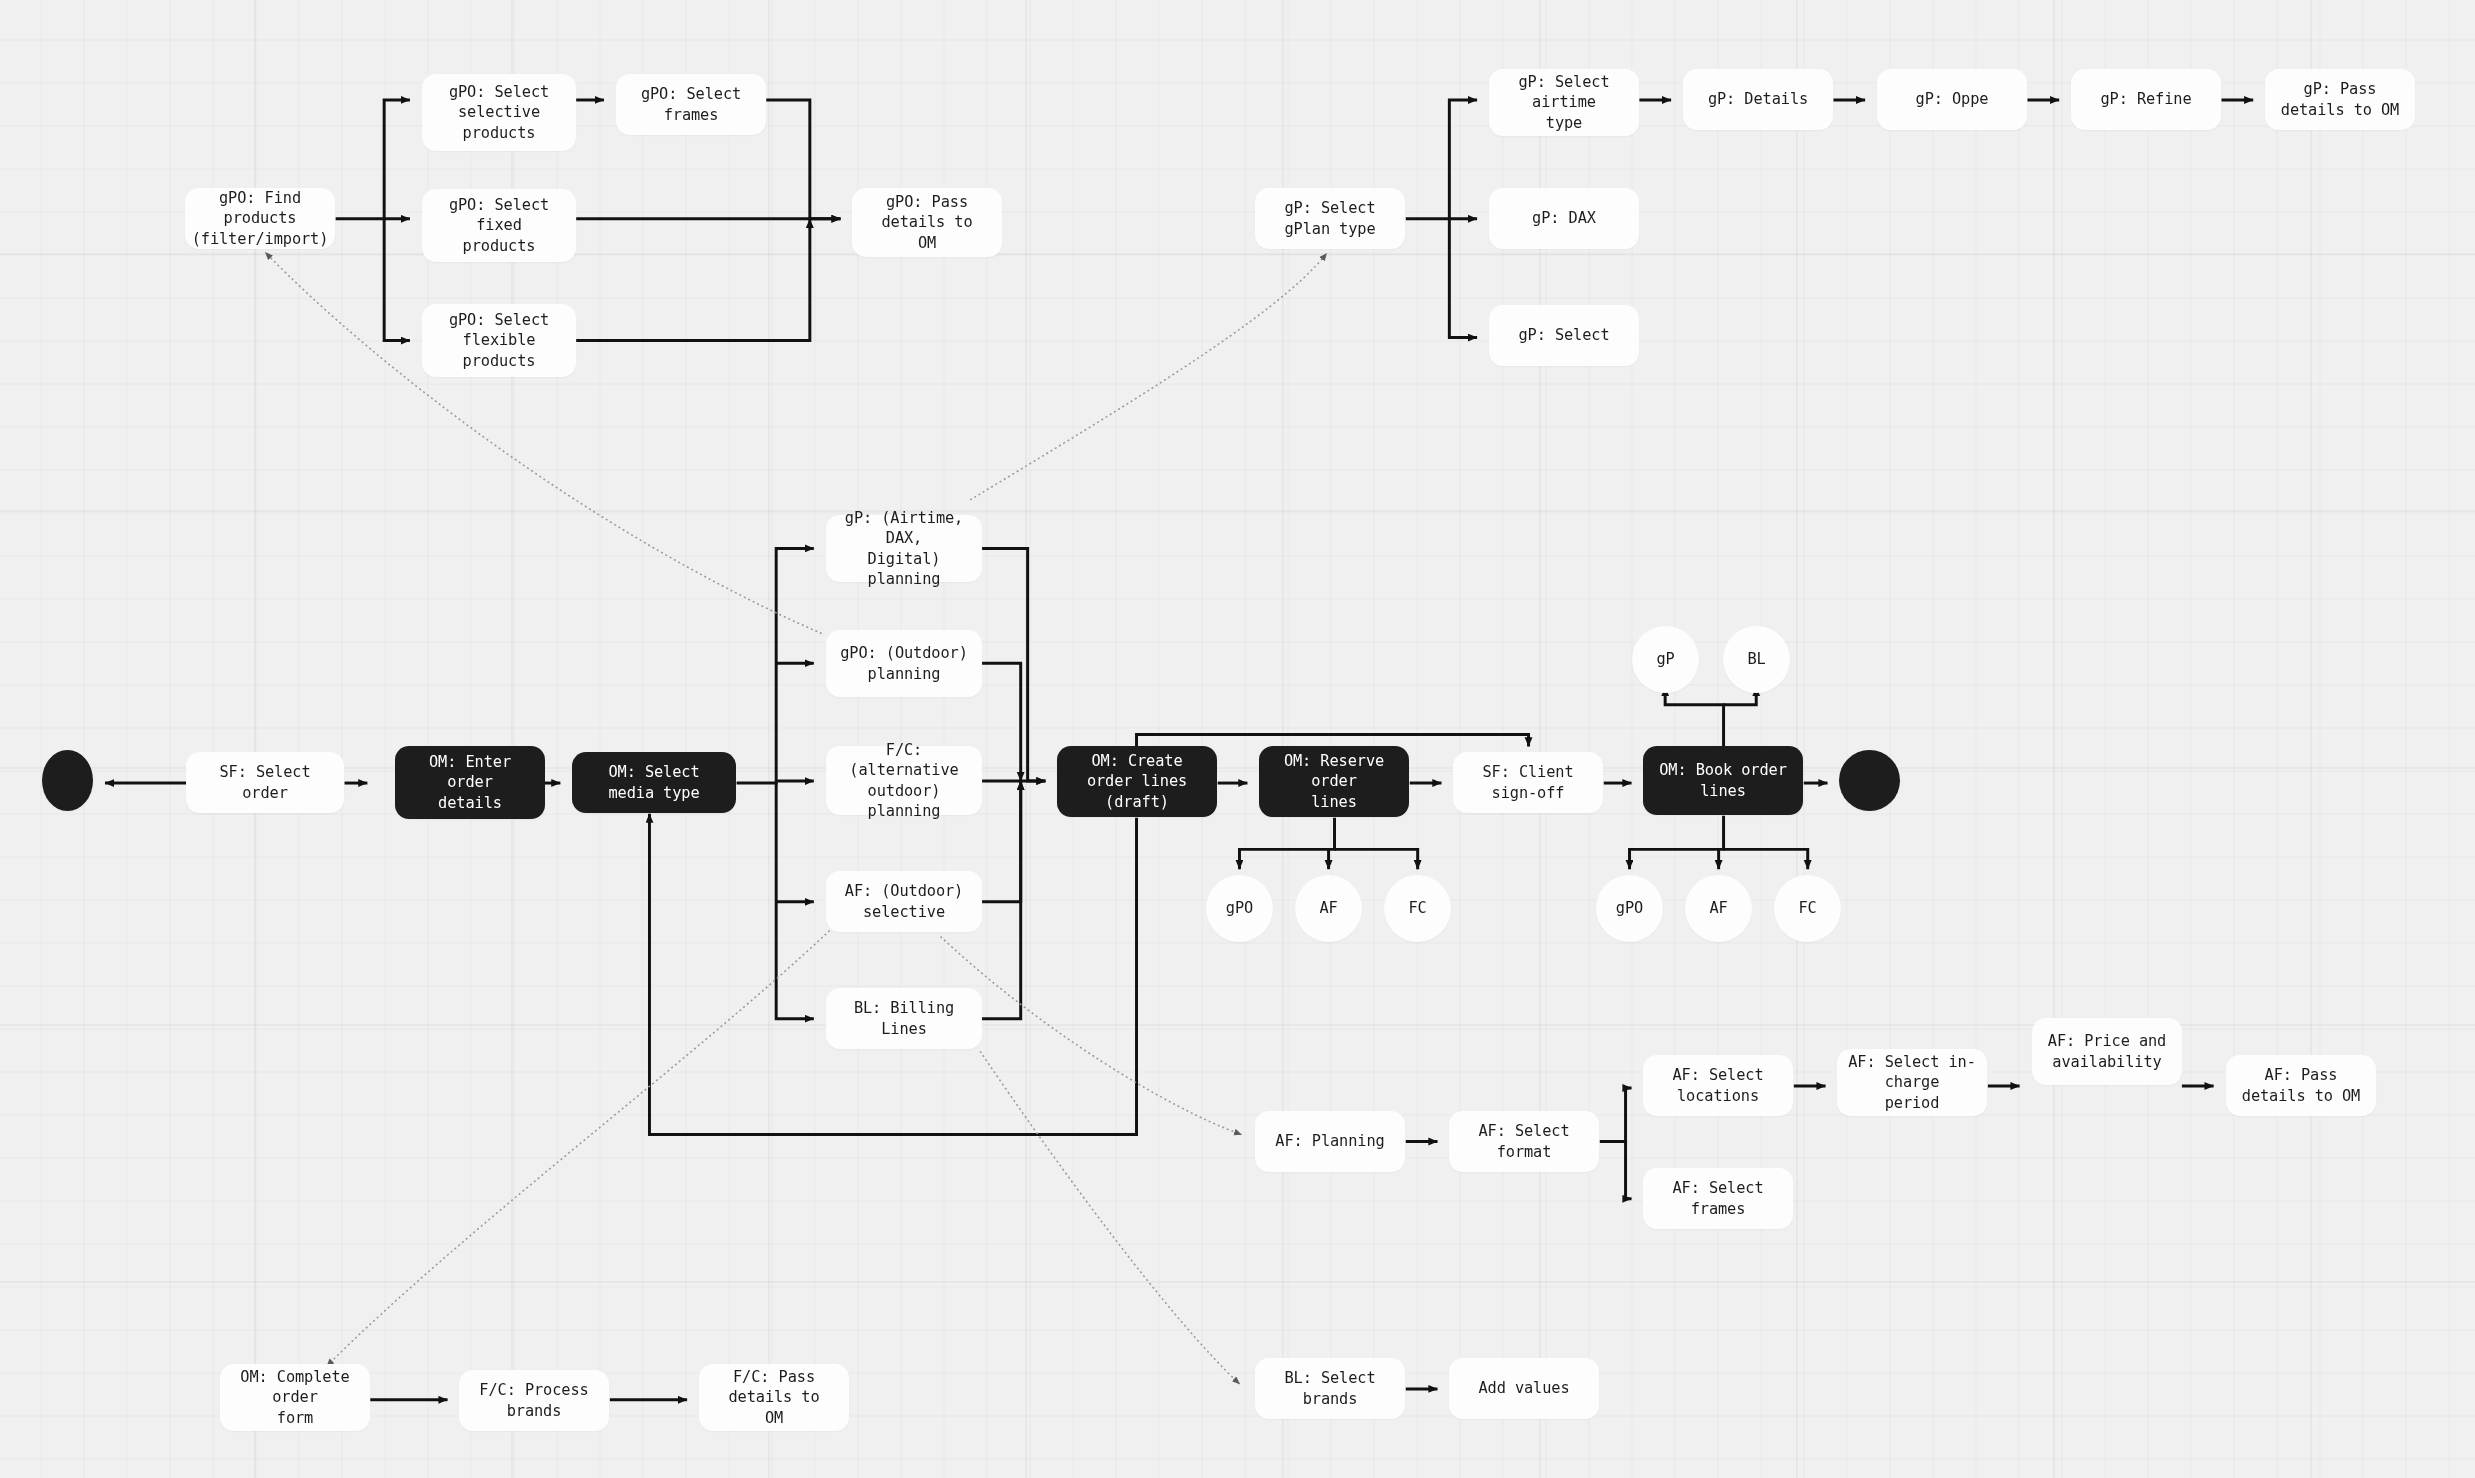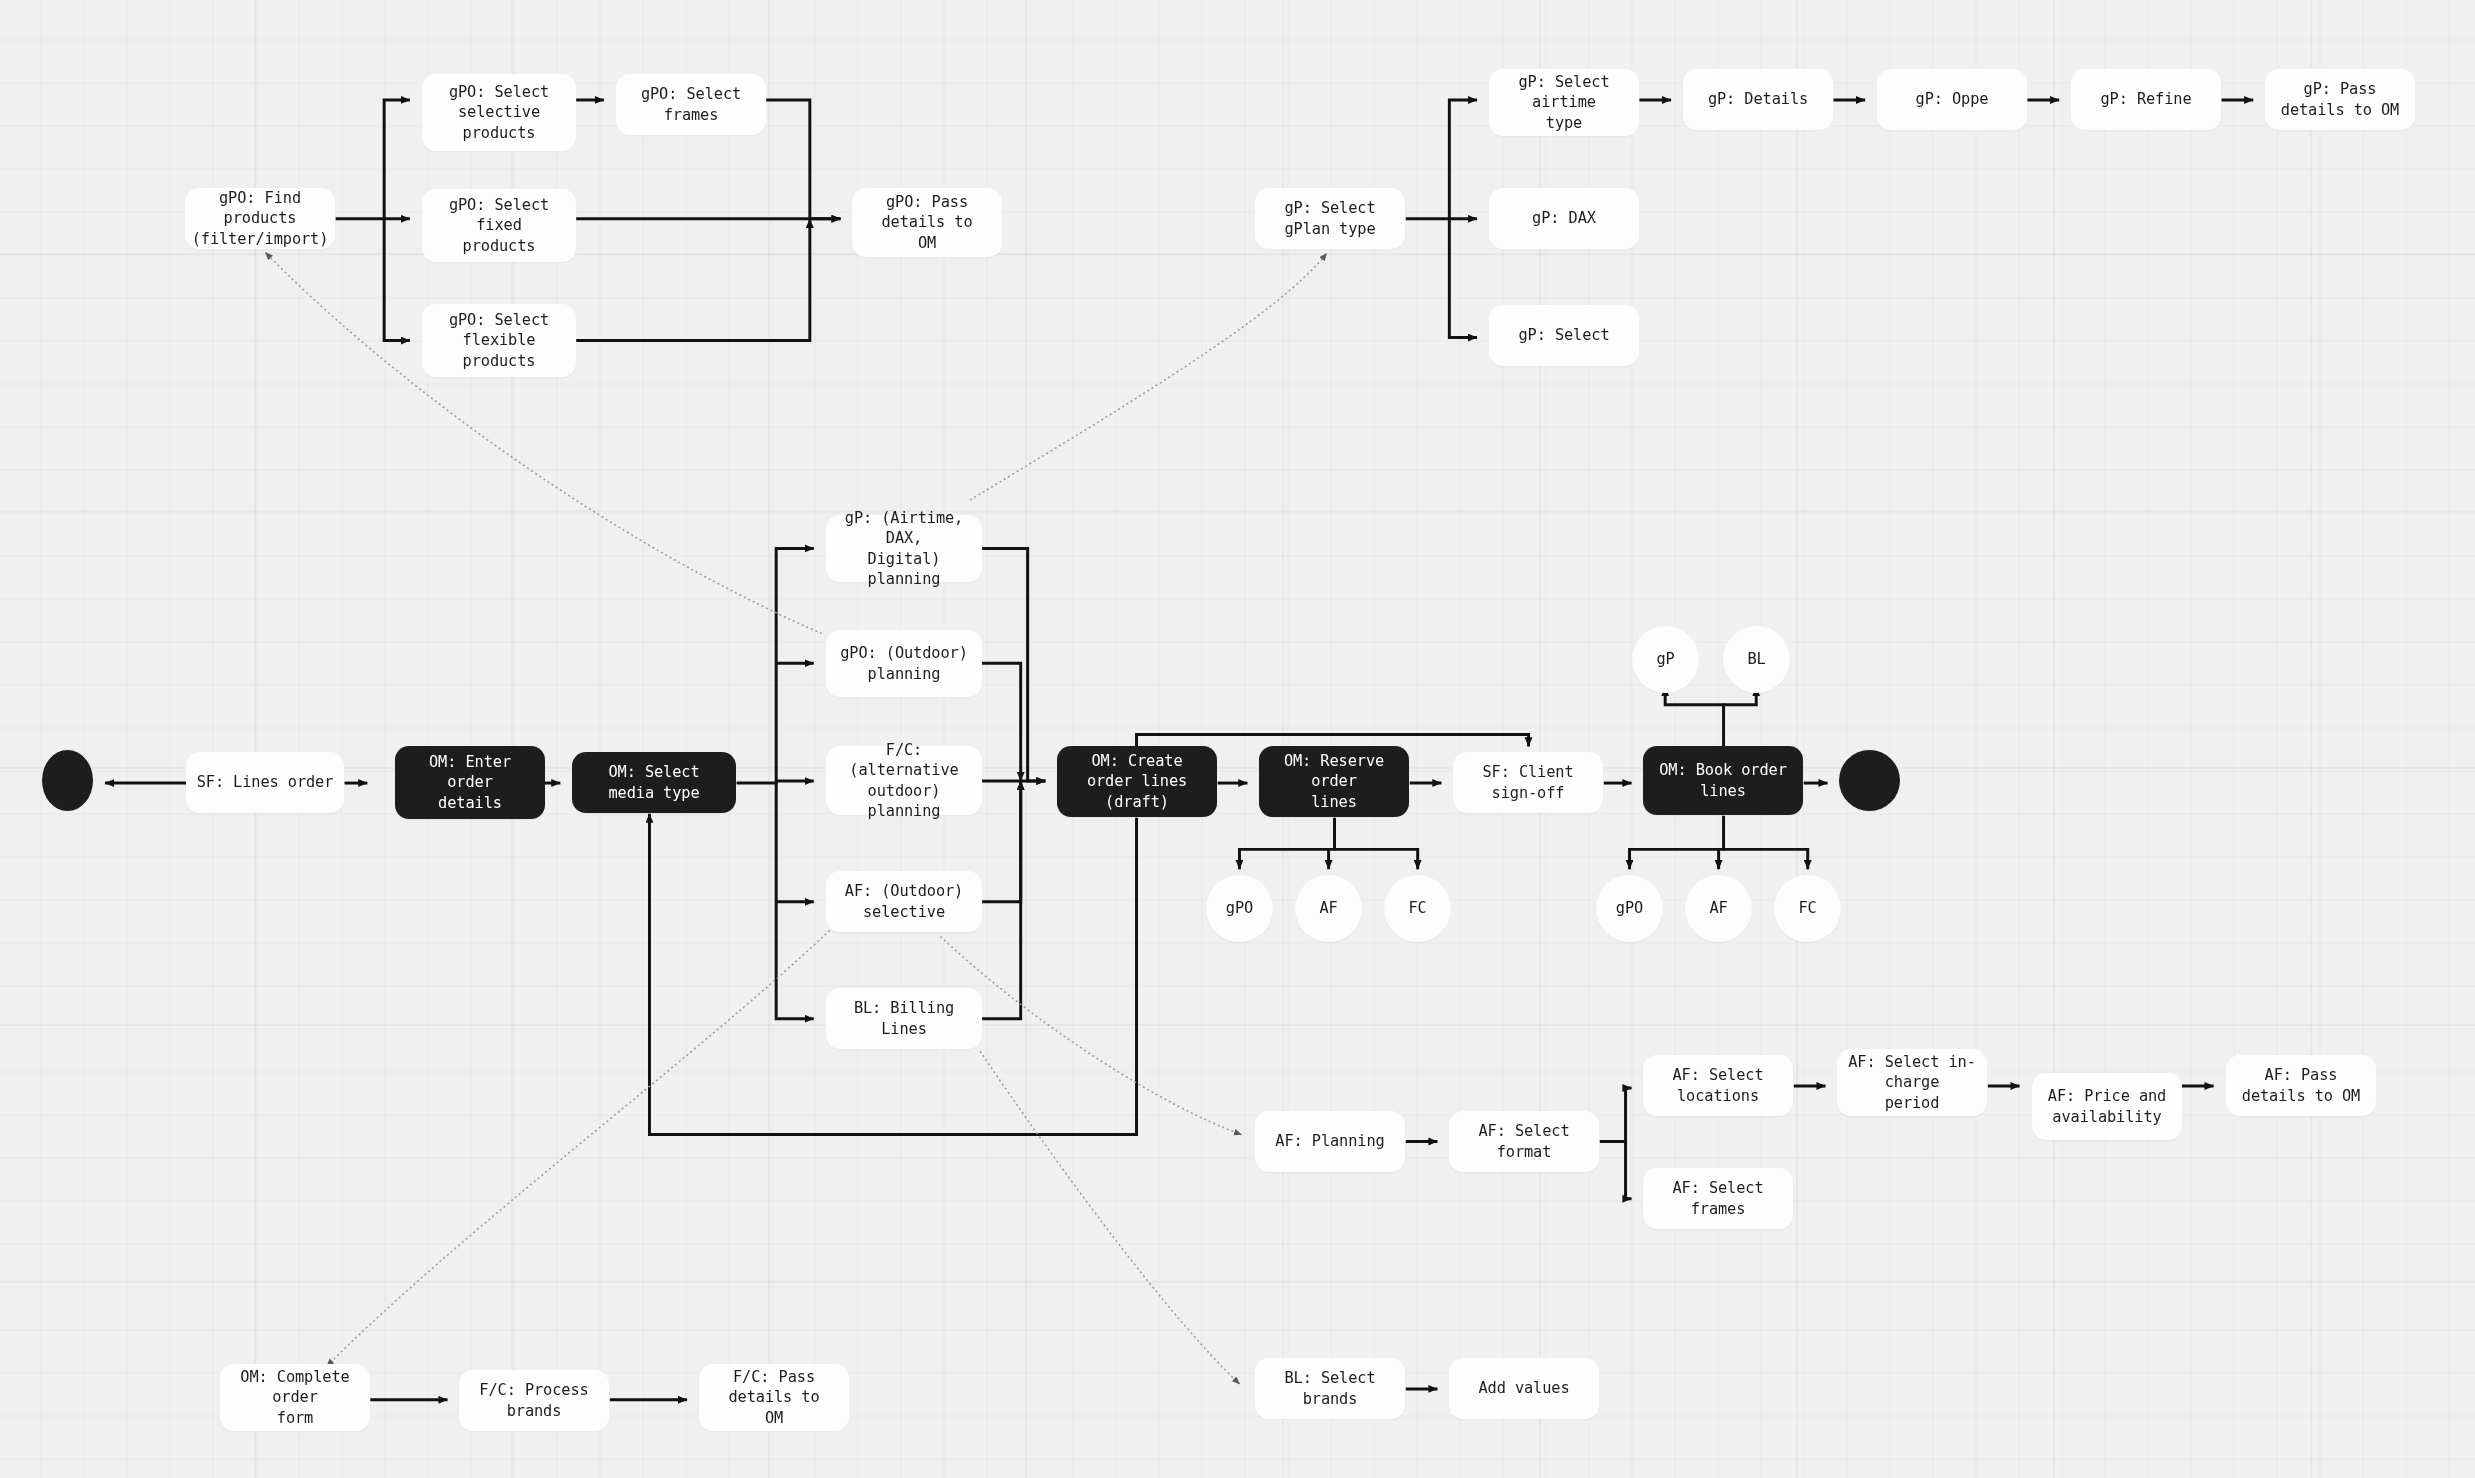--- a/index.html
+++ b/index.html
@@ -113,21 +113,21 @@
       <path d="M 838 940 C 700 1070, 470 1240, 330 1380" fill="none" stroke="#9a9a9a" stroke-width="1.6" stroke-dasharray="2 3" marker-end="url(#ahd)"></path>
       <path d="M 830 640 C 600 540, 380 370, 268 255" fill="none" stroke="#9a9a9a" stroke-width="1.6" stroke-dasharray="2 3" marker-end="url(#ahd)"></path>
       <path d="M 980 505 C 1120 420, 1290 320, 1340 256" fill="none" stroke="#9a9a9a" stroke-width="1.6" stroke-dasharray="2 3" marker-end="url(#ahd)"></path>
       <path d="M 950 946 C 1050 1040, 1180 1120, 1254 1146" fill="none" stroke="#9a9a9a" stroke-width="1.6" stroke-dasharray="2 3" marker-end="url(#ahd)"></path>
       <path d="M 990 1062 C 1070 1180, 1180 1330, 1252 1398" fill="none" stroke="#9a9a9a" stroke-width="1.6" stroke-dasharray="2 3" marker-end="url(#ahd)"></path>
     </g>
 </svg>
 
 <div id="nodes-layer">
     <div class="node dark terminal" style="left: 42px; top: 750px; width: 51px; height: 61px;"><span></span></div>
-    <div class="node" style="left: 186px; top: 752px; width: 158px; height: 61px;"><span>SF: Lines order</span></div>
+    <div class="node" style="left: 186px; top: 752px; width: 158px; height: 61px;"><span>SF: Select order</span></div>
     <div class="node dark" style="left: 395px; top: 746px; width: 150px; height: 73px;"><span>OM: Enter order
 details</span></div>
     <div class="node dark" style="left: 572px; top: 752px; width: 164px; height: 61px;"><span>OM: Select media type</span></div>
     <div class="node" style="left: 826px; top: 515px; width: 156px; height: 67px;"><span>gP: (Airtime, DAX,
 Digital) planning</span></div>
     <div class="node" style="left: 826px; top: 630px; width: 156px; height: 67px;"><span>gPO: (Outdoor)
 planning</span></div>
     <div class="node" style="left: 826px; top: 746px; width: 156px; height: 69px;"><span>F/C: (alternative
 outdoor) planning</span></div>
     <div class="node" style="left: 826px; top: 871px; width: 156px; height: 61px;"><span>AF: (Outdoor) selective</span></div>
@@ -166,21 +166,21 @@
     <div class="node" style="left: 1683px; top: 69px; width: 150px; height: 61px;"><span>gP: Details</span></div>
     <div class="node" style="left: 1877px; top: 69px; width: 150px; height: 61px;"><span>gP: Oppe</span></div>
     <div class="node" style="left: 2071px; top: 69px; width: 150px; height: 61px;"><span>gP: Refine</span></div>
     <div class="node" style="left: 2265px; top: 69px; width: 150px; height: 61px;"><span>gP: Pass details to OM</span></div>
     <div class="node" style="left: 1255px; top: 1111px; width: 150px; height: 61px;"><span>AF: Planning</span></div>
     <div class="node" style="left: 1449px; top: 1111px; width: 150px; height: 61px;"><span>AF: Select format</span></div>
     <div class="node" style="left: 1643px; top: 1055px; width: 150px; height: 61px;"><span>AF: Select locations</span></div>
     <div class="node" style="left: 1643px; top: 1168px; width: 150px; height: 61px;"><span>AF: Select frames</span></div>
     <div class="node" style="left: 1837px; top: 1049px; width: 150px; height: 67px;"><span>AF: Select in-charge
 period</span></div>
-    <div class="node" style="left: 2032px; top: 1073px; width: 150px; height: 67px; text-align: center;"><span>AF: Price and
+    <div class="node" style="left: 2032px; top: 1018px; width: 150px; height: 67px; text-align: center;"><span>AF: Price and
 availability</span></div>
     <div class="node" style="left: 2226px; top: 1055px; width: 150px; height: 61px;"><span>AF: Pass details to OM</span></div>
     <div class="node" style="left: 220px; top: 1364px; width: 150px; height: 67px;"><span>OM: Complete order
 form</span></div>
     <div class="node" style="left: 459px; top: 1370px; width: 150px; height: 61px;"><span>F/C: Process brands</span></div>
     <div class="node" style="left: 699px; top: 1364px; width: 150px; height: 67px;"><span>F/C: Pass details to
 OM</span></div>
     <div class="node" style="left: 1255px; top: 1358px; width: 150px; height: 61px;"><span>BL: Select brands</span></div>
     <div class="node" style="left: 1449px; top: 1358px; width: 150px; height: 61px;"><span>Add values</span></div>
   </div>

